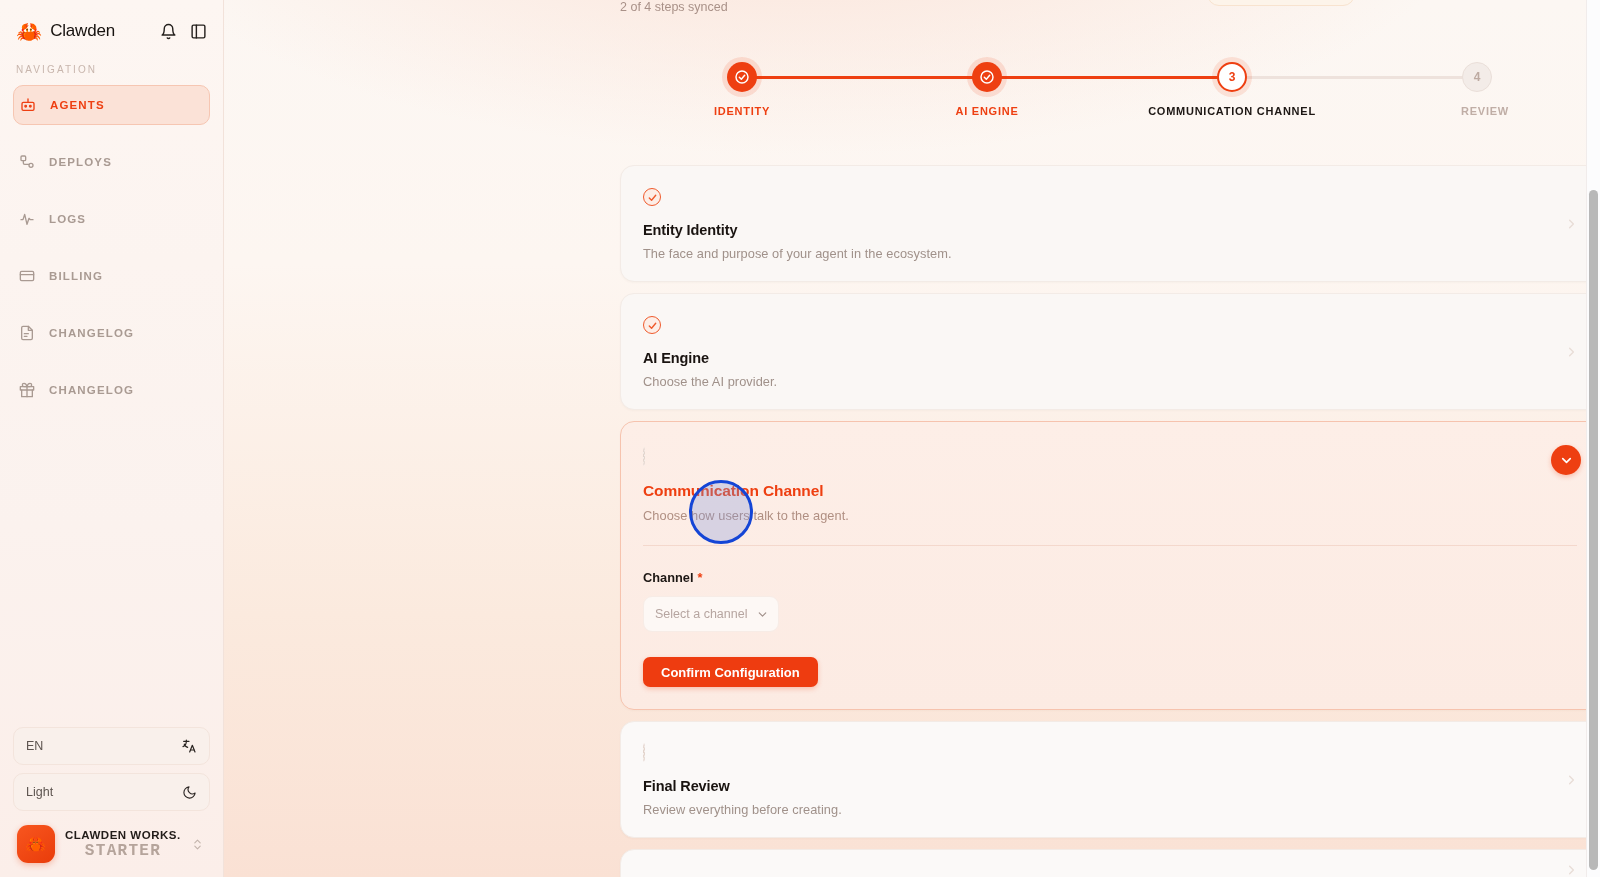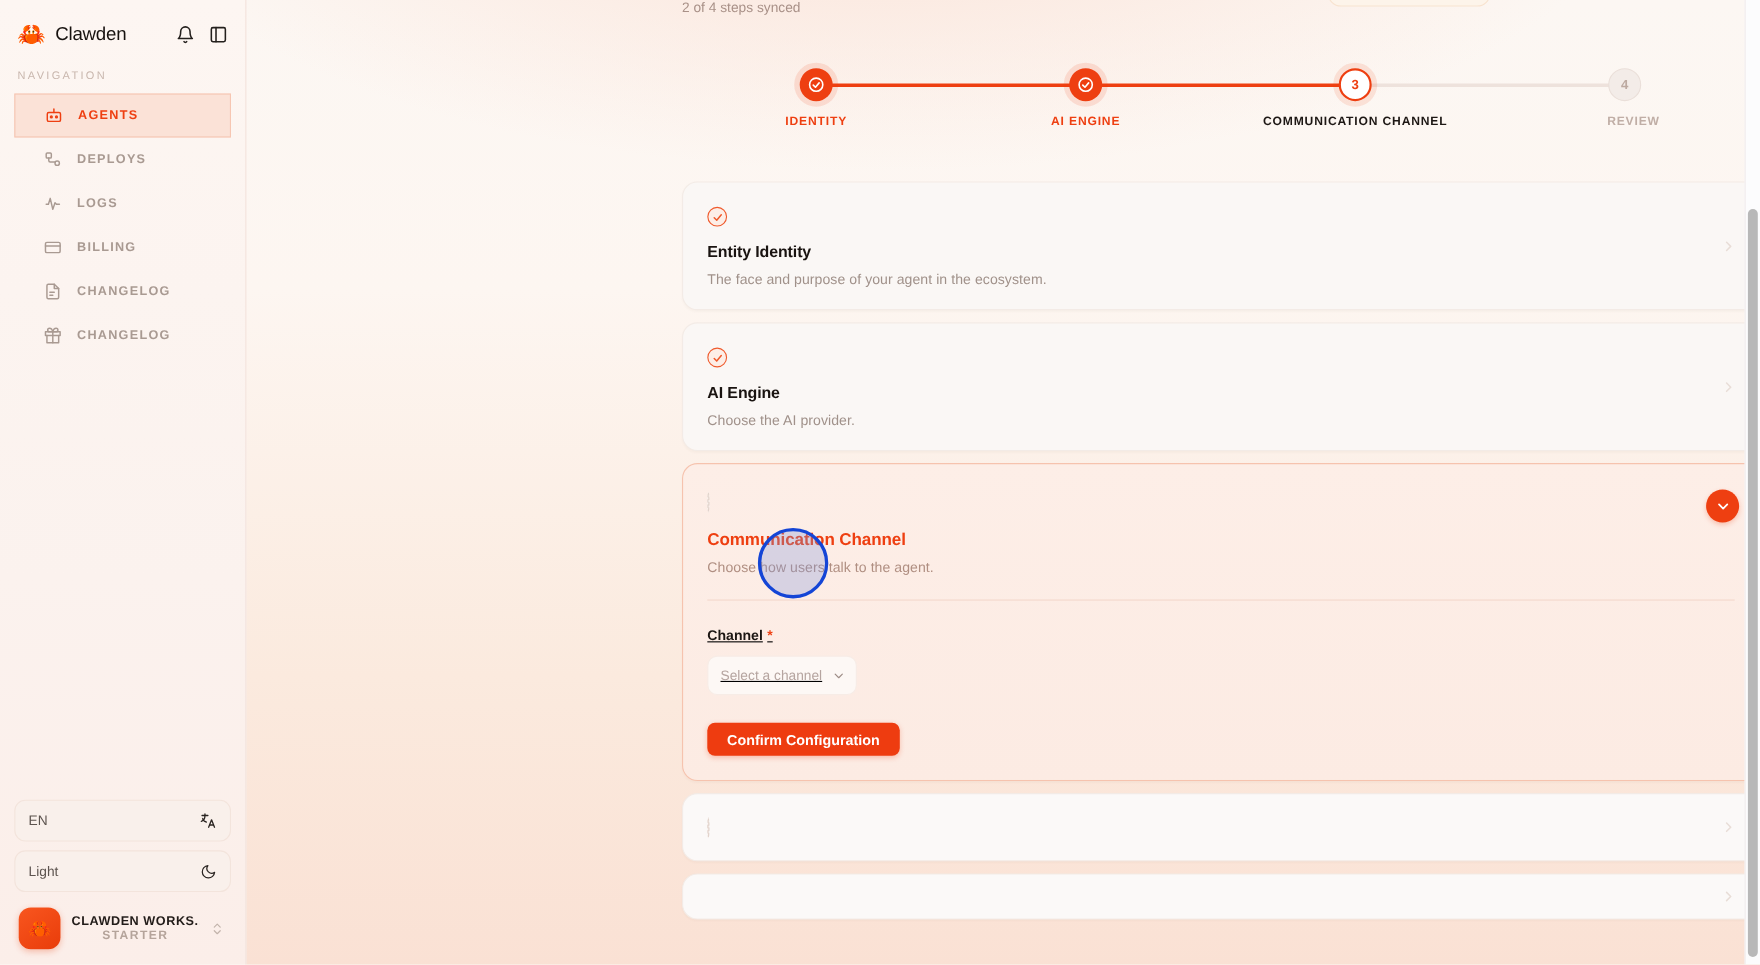--- a/index.html
+++ b/index.html
@@ -56,25 +56,25 @@
     color: #c8b6ad;
     font-weight: normal;
     padding: 8px 0 10px 16px;
   }
   .nav-list { padding: 0 13px; }
   .nav-item {
     display: flex;
     align-items: center;
     gap: 14px;
     height: 40px;
-    padding: 0 26px;
-    border-radius: 0;
+    padding: 0 5px;
+    border-radius: 10px;
     cursor: pointer;
     color: #a99a92;
-    margin-bottom: 0px;
+    margin-bottom: 17px;
   }
   .nav-item .nlabel {
     font-size: 11.5px;
     font-weight: bold;
     letter-spacing: 1.15px;
   }
   .nav-item.active {
     background: #fbe2d7;
     border: 1px solid #f6c6b2;
     color: #ee3f11;
@@ -111,22 +111,23 @@
     font-size: 17px;
     box-shadow: 0 2px 6px rgba(233,60,10,0.3);
     flex-shrink: 0;
   }
   .ws-texts { flex: 1; min-width: 0; }
   .ws-name {
     font-size: 11.5px; font-weight: bold; color: #221c19;
     letter-spacing: 0.5px; white-space: nowrap; overflow: hidden;
   }
   .ws-plan {
-    font-size: 11px; color: #b5a49b; font-weight: bold; letter-spacing: 1.3px;
+    font-size: 16px; color: #b5a49b; font-weight: bold; letter-spacing: 1.3px;
     margin-top: 1px;
+    font-family: Liberation Mono, monospace;
   }
   .ws-chev { color: #c2b3ab; display:flex; }
 
   
   .main {
     flex: 1;
     height: 877px;
     position: relative;
     overflow: hidden;
     background:
@@ -280,21 +281,21 @@
     display: flex; align-items: center; justify-content: center;
     border: none;
     cursor: pointer;
     box-shadow: 0 2px 5px rgba(238,63,17,0.28);
   }
   .divider {
     height: 1px;
     background: #f4d8cc;
     margin: 22px 0 0 0;
   }
-  .form-area { padding: 24px 0 0 0; text-decoration: underline; }
+  .form-area { padding: 24px 0 0 0; }
   .field-label {
     font-size: 12.8px;
     color: #1d1714;
     font-weight: bold;
     margin-bottom: 11px;
   }
   .req { color: #ee3f11; margin-left: 4px; }
   .select-box {
     width: 136px;
     height: 36px;
@@ -602,20 +603,24 @@
         </div>
         <button class="confirm-btn">Confirm Configuration</button>
       </div>
     </section>
 
     <section class="card plain-white">
       <div class="card-head">
         <span class="statusico">
           <span class="ring-pending"></span>
         </span>
+        <div>
+          <div class="card-title">Final Review</div>
+          <div class="card-sub">Review everything before creating.</div>
+        </div>
       </div>
       <span class="card-chev">
         <svg width="15" height="15" viewBox="0 0 24 24" fill="none" stroke="currentColor" stroke-width="2.2" stroke-linecap="round" stroke-linejoin="round">
             <polyline points="9 6 15 12 9 18"></polyline>
           </svg>
       </span>
     </section>
 
     <section class="card plain-white">
       <span class="card-chev">

